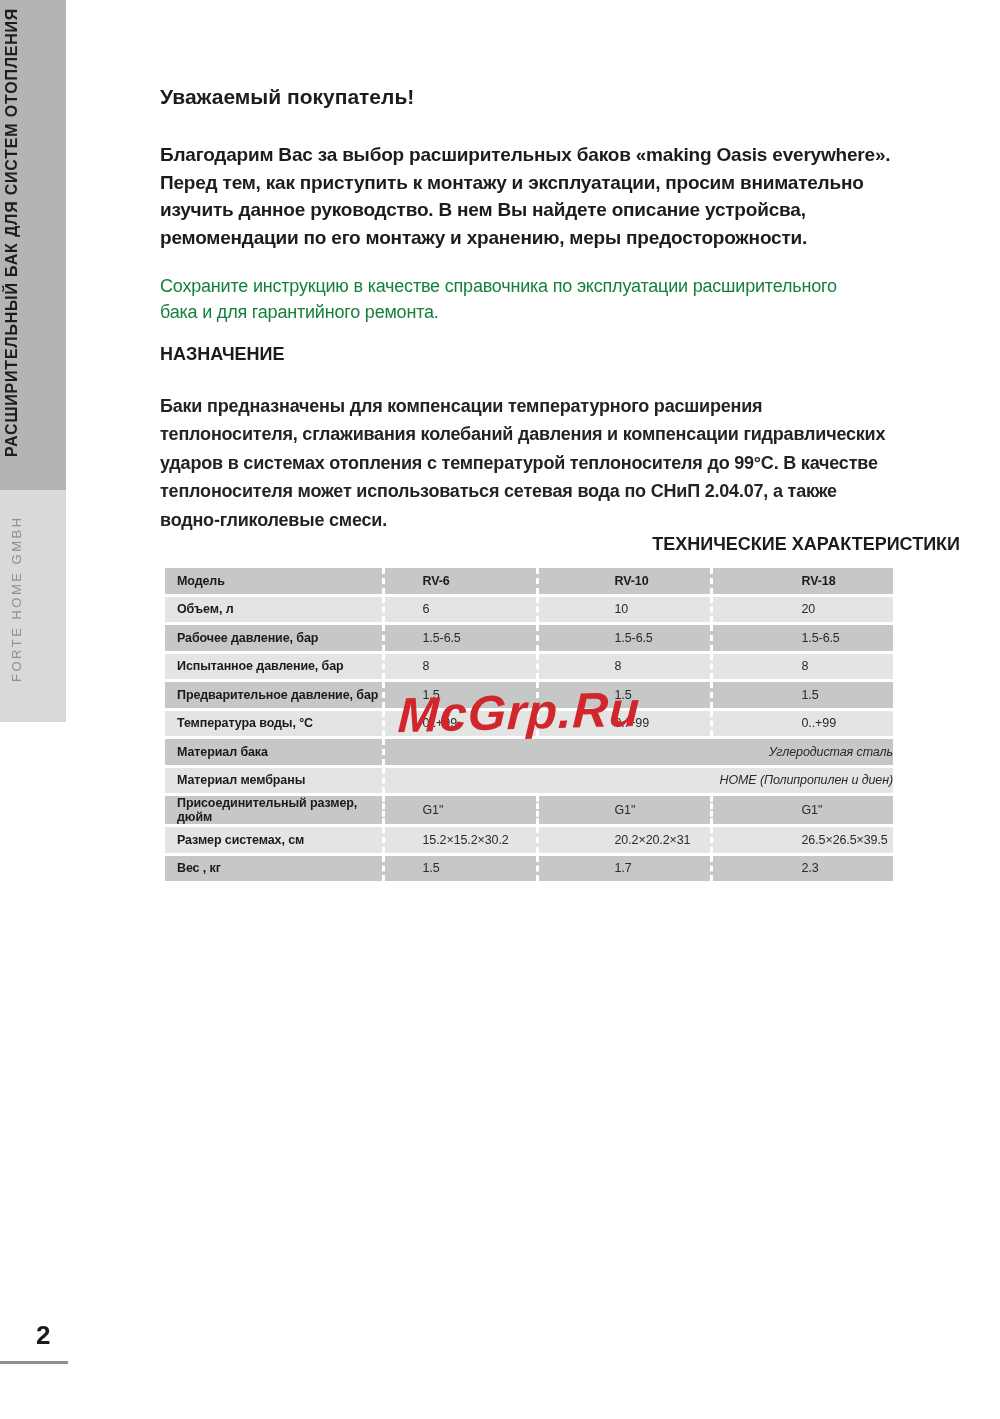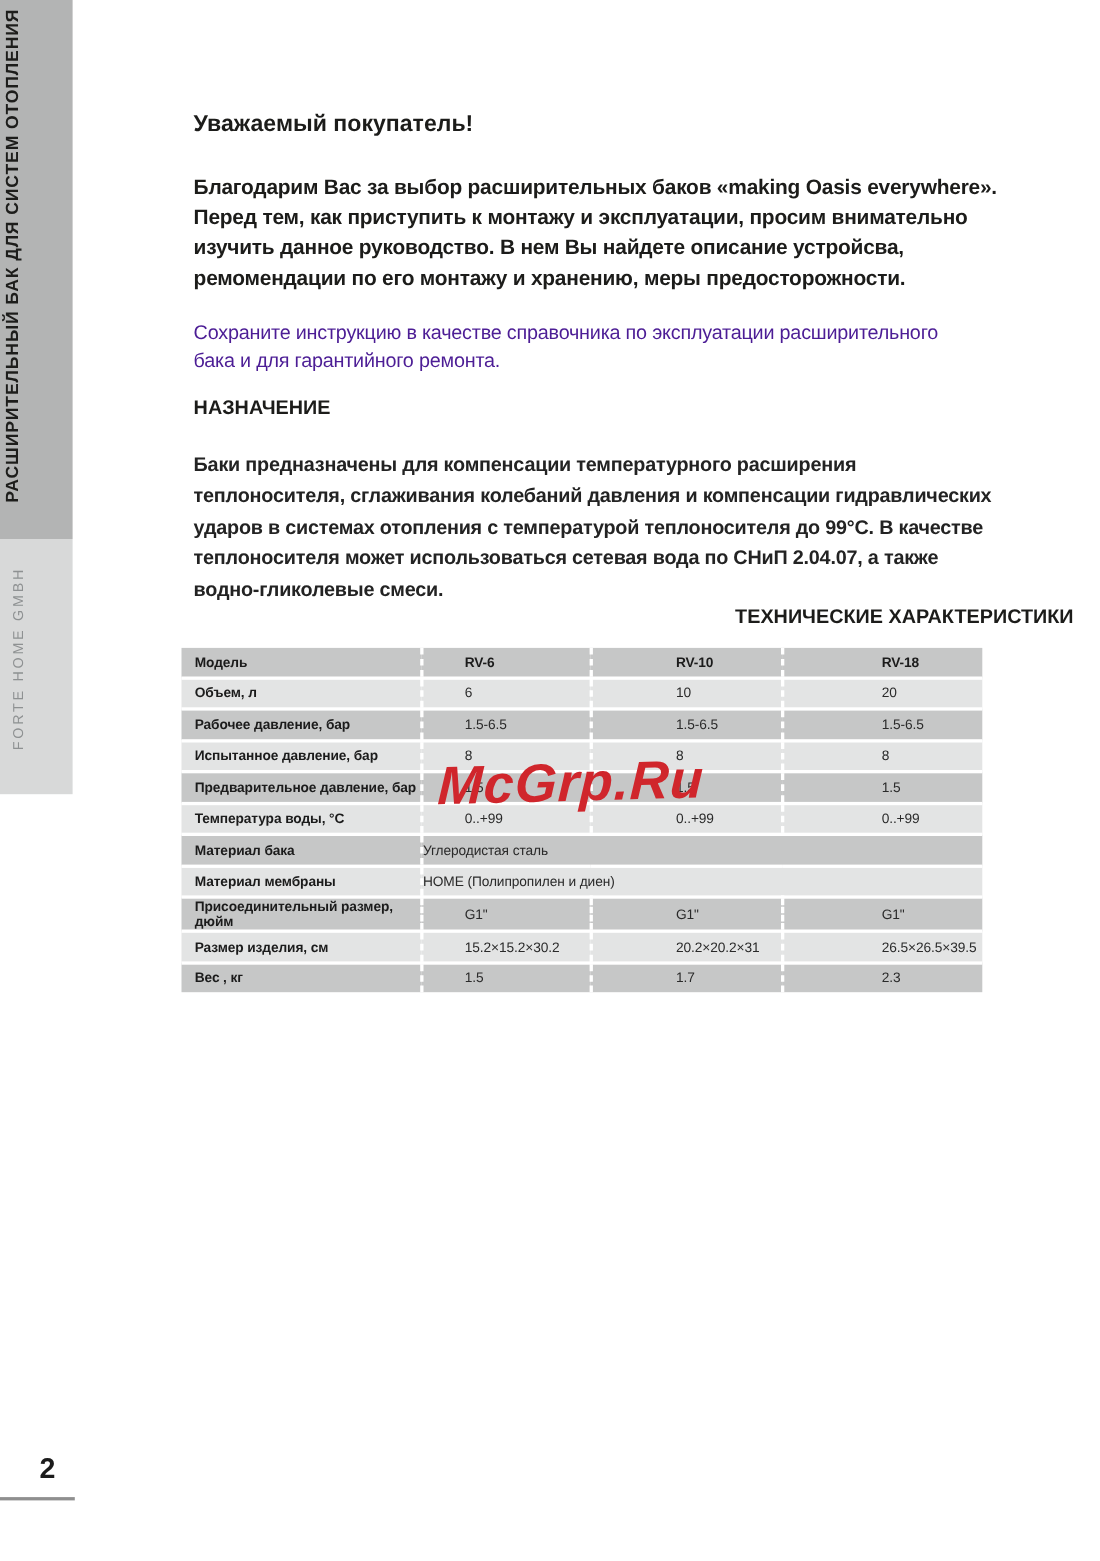--- a/index.html
+++ b/index.html
@@ -23,47 +23,47 @@
   }
   .vtext.title{
     left:22px;top:437px;width:430px;height:20px;line-height:20px;
     font-size:16px;font-weight:bold;letter-spacing:0.8px;color:#1d1d1b;
   }
   .vtext.brand{
     left:25px;top:666px;width:160px;height:16px;line-height:16px;
     font-size:13px;letter-spacing:2.5px;color:#8e9192;
   }
   
-  .tblock{position:absolute;left:160px;width:800px;margin:16px;white-space:pre-line;}
+  .tblock{position:absolute;left:160px;width:800px;margin:0;white-space:pre-line;}
   .greeting{top:85px;font-size:21px;font-weight:bold;line-height:24px;}
   .intro{top:141px;font-size:19px;font-weight:bold;line-height:27.5px;letter-spacing:-0.2px;}
-  .note{top:273px;font-size:18px;line-height:26px;letter-spacing:-0.2px;color:#4c1d95;}
+  .note{top:273px;font-size:18px;line-height:26px;letter-spacing:-0.2px;color:#15803d;}
   .h-purpose{top:344px;font-size:18px;font-weight:bold;line-height:20px;}
   .purpose{top:392px;font-size:18px;line-height:28.4px;letter-spacing:-0.2px;color:#232323;font-weight:bold;}
   .h-specs{top:534px;font-size:18px;font-weight:bold;line-height:20px;text-align:right;}
   
   .specs{
-    position:absolute;left:165px;top:589px;width:728px;
+    position:absolute;left:165px;top:568px;width:728px;
     border-collapse:collapse;table-layout:fixed;
   }
   .specs tr{border-bottom:3px solid #ffffff;}
   .specs tr:last-child{border-bottom:0;}
   .specs tr:nth-child(odd){background:#c6c7c7;}
   .specs tr:nth-child(even){background:#e3e4e4;}
   .specs td{
     height:25.5px;padding:0;vertical-align:middle;
     font-size:12.5px;color:#2a2a2a;letter-spacing:-0.1px;
   }
   .specs td.c0{padding-left:12px;}
   .specs td.c1{padding-left:38px;}
   .specs td.c2{padding-left:76px;}
   .specs td.c3{padding-left:89px;}
   .specs td.c1,.specs td.c2,.specs td.c3,.specs td.spanv{border-left:3px dashed #ffffff;}
   .specs td.lbl,.specs td.head{font-weight:bold;color:#1b1b1b;}
-  .specs td.spanv{text-align:left;}
+  .specs td.spanv{text-align:right;font-style:italic;}
   
   .watermark{
     position:absolute;left:398px;top:684px;
     font-size:49px;font-style:italic;font-weight:600;
     letter-spacing:1px;color:#d0262c;
     transform:rotate(-1.5deg) skewX(-4deg);
     z-index:5;white-space:nowrap;
   }
   
   .page-number{position:absolute;left:36px;top:1320px;font-size:26px;font-weight:bold;color:#1b1b1b;}
@@ -146,21 +146,21 @@
           <td class="c0 lbl">Материал мембраны</td>
           <td class="spanv" colspan="3">HOME (Полипропилен и диен)</td>
         </tr>
         <tr>
           <td class="c0 lbl">Присоединительный размер, дюйм</td>
           <td class="c1">G1"</td>
           <td class="c2">G1"</td>
           <td class="c3">G1"</td>
         </tr>
         <tr>
-          <td class="c0 lbl">Размер изделия, см</td>
+          <td class="c0 lbl">Размер системах, см</td>
           <td class="c1">15.2×15.2×30.2</td>
           <td class="c2">20.2×20.2×31</td>
           <td class="c3">26.5×26.5×39.5</td>
         </tr>
         <tr>
           <td class="c0 lbl">Вес , кг</td>
           <td class="c1">1.5</td>
           <td class="c2">1.7</td>
           <td class="c3">2.3</td>
         </tr>

